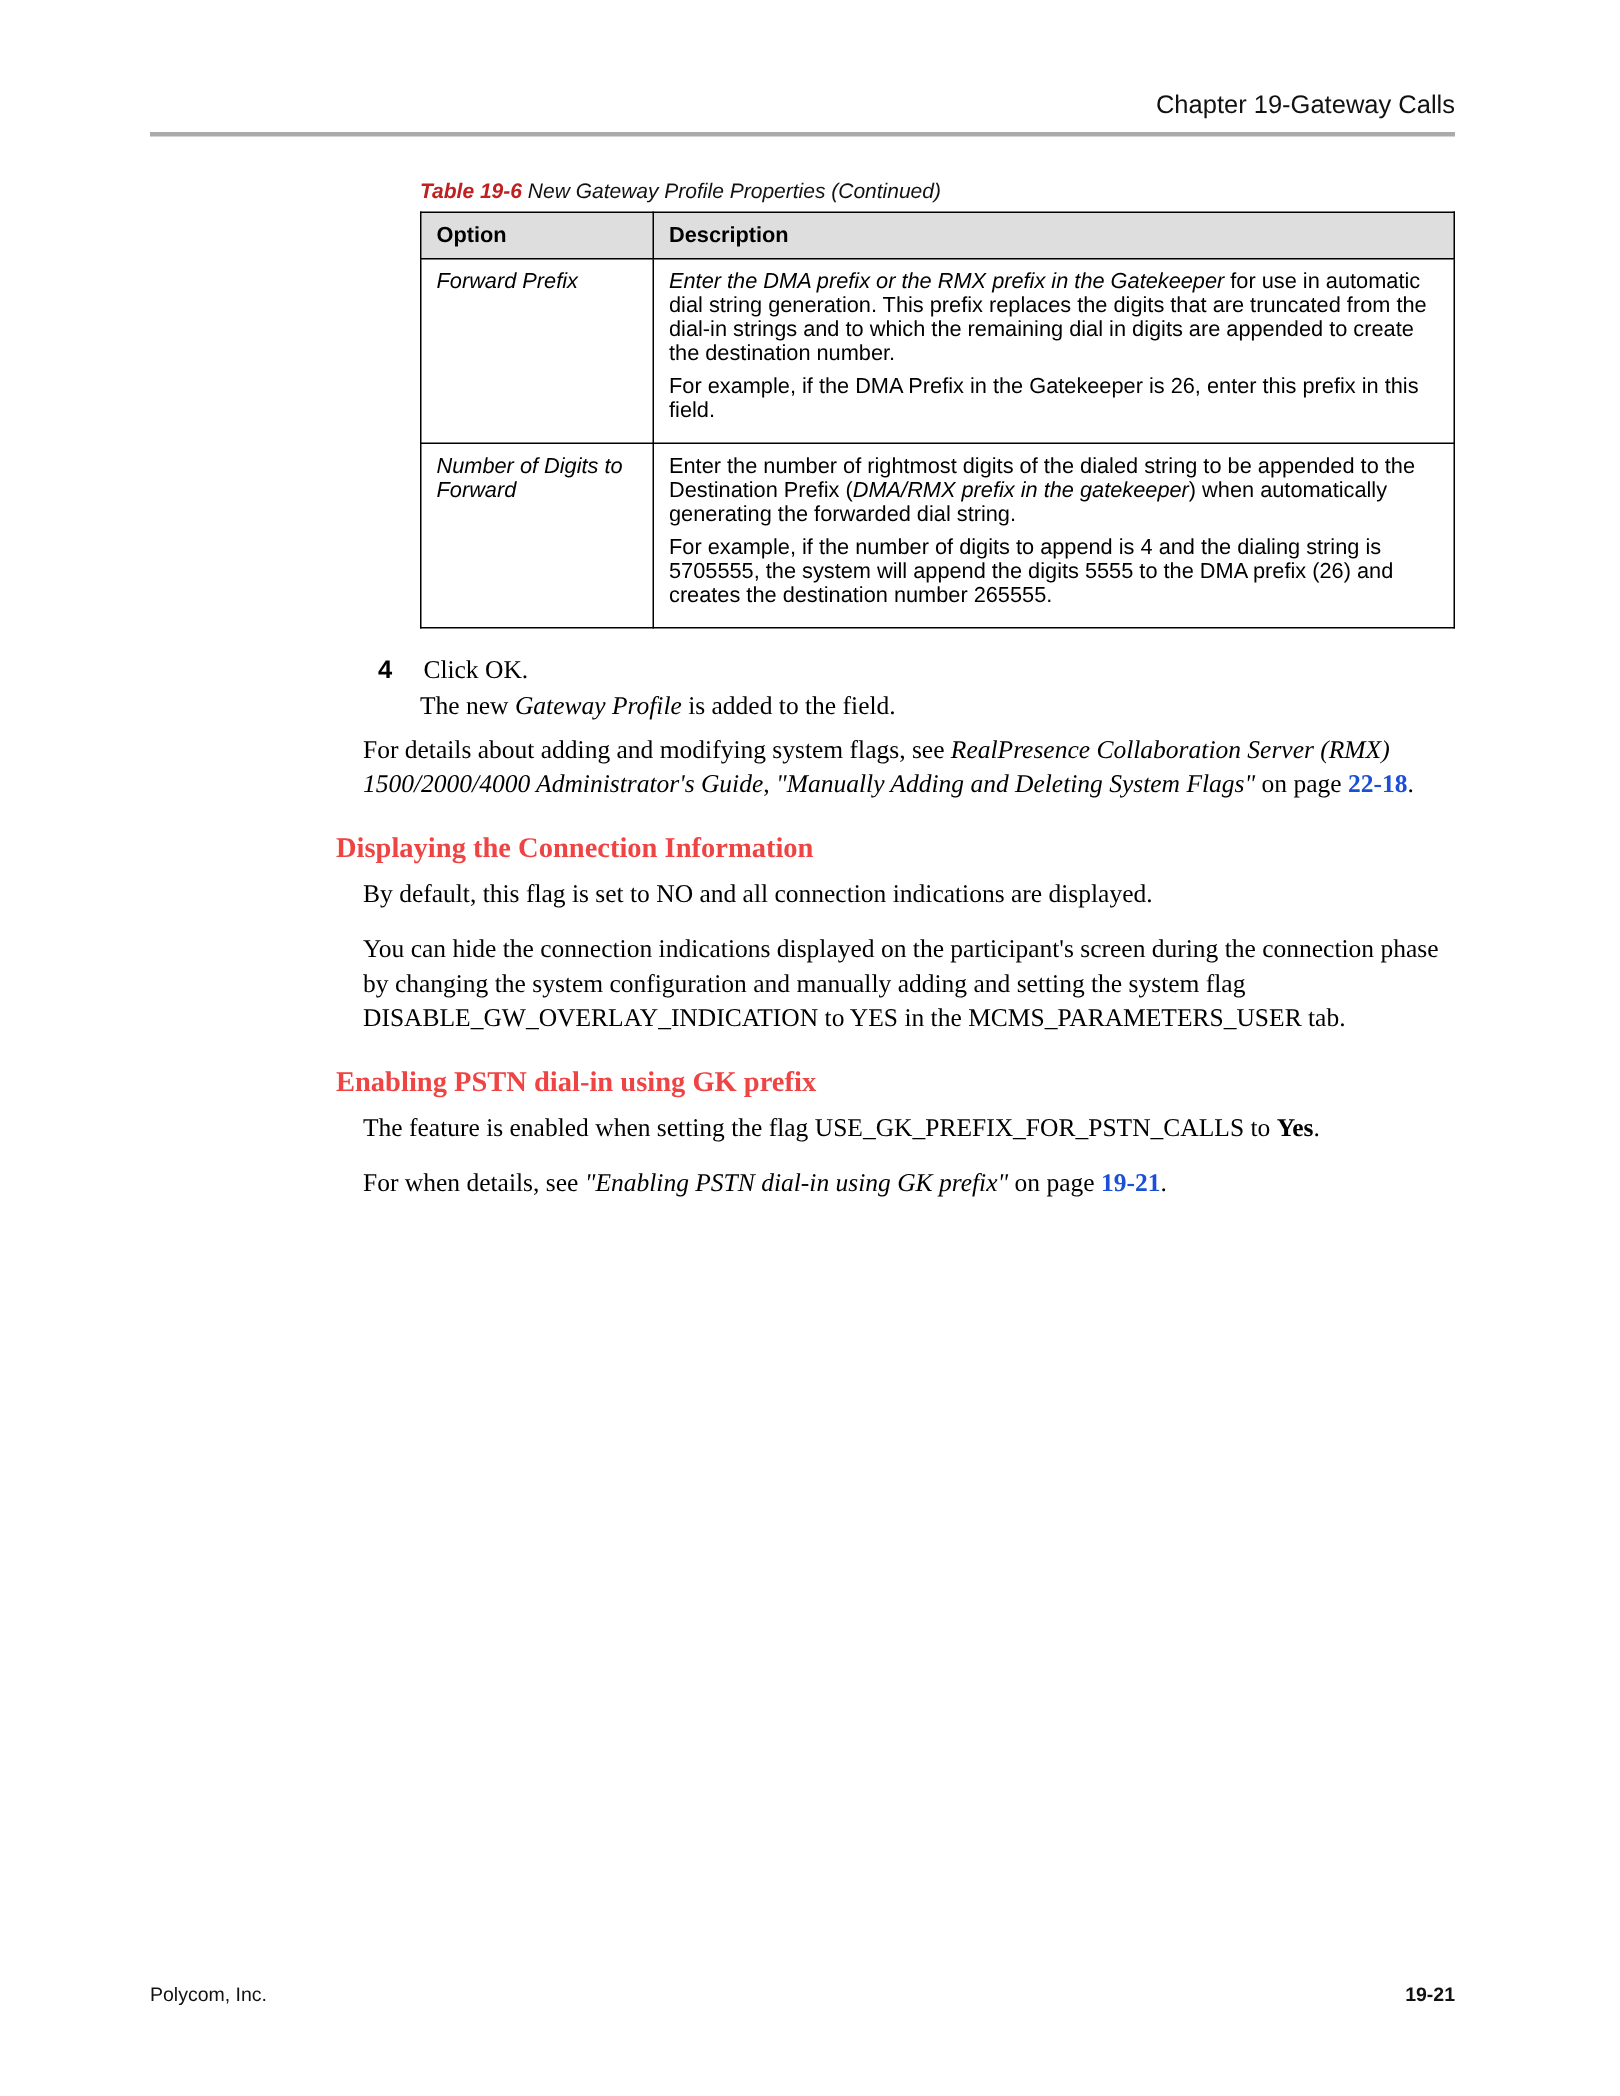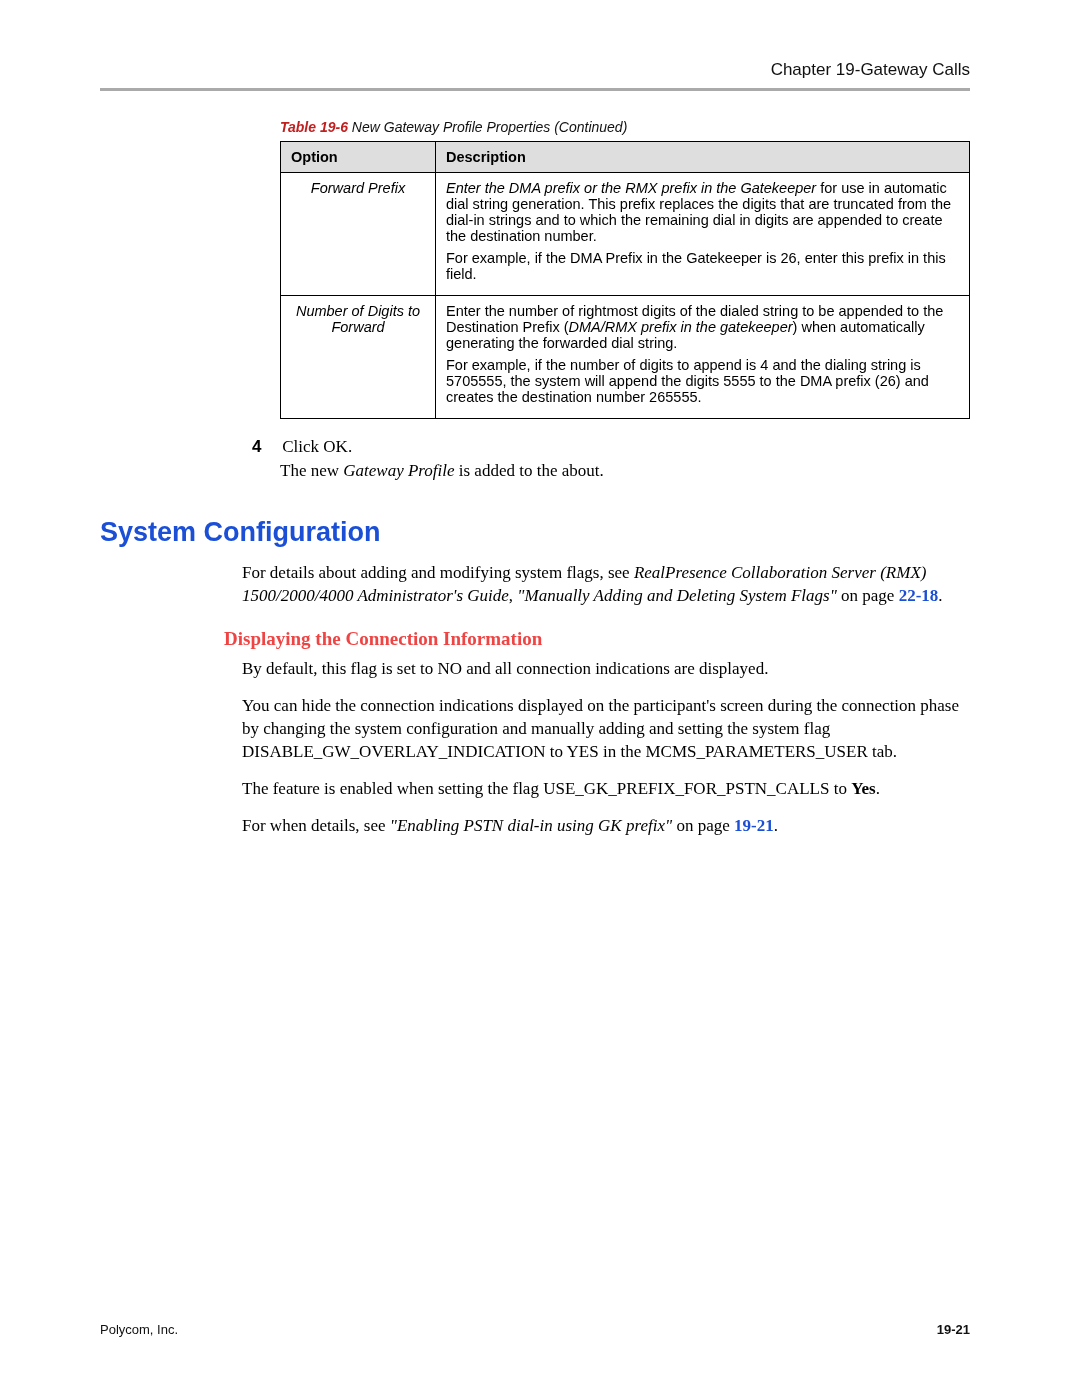--- a/index.html
+++ b/index.html
@@ -56,21 +56,20 @@
     border: 1.5px solid #000;
   }
   table.props td {
     vertical-align: top;
     padding: 7px 10px;
     border: 1.5px solid #000;
   }
   table.props td.opt {
     font-style: italic;
     width: 155px;
-    text-align: center;
   }
   .desc-para { margin: 0 0 6px 0; }
   .step-line {
     margin: 18px 0 4px 152px;
     font-family: Georgia, "Times New Roman", serif;
     font-size: 17px;
   }
   .step-num {
     font-family: Arial, Helvetica, sans-serif;
     font-weight: bold;
@@ -160,35 +159,35 @@
         </td>
       </tr>
     </tbody>
   </table>
 
   <div class="step-line">
     <span class="step-num">4</span>
     <span>Click OK.</span>
   </div>
   <div class="step-result">
-    <span>The new </span><span class="em">Gateway Profile</span><span> is added to the about.</span>
+    <span>The new </span><span class="em">Gateway Profile</span><span> is added to the field.</span>
   </div>
 
-  <h1 class="section-title">System Configuration</h1>
 
   <p class="body-para">
     <span>For details about adding and modifying system flags, see </span><span class="em">RealPresence Collaboration Server (RMX) 1500/2000/4000 Administrator's Guide</span><span>, </span><span class="em">"Manually Adding and Deleting System Flags"</span><span> on page </span><span class="xref">22-18</span><span>.</span>
   </p>
 
   <h2 class="subsection">Displaying the Connection Information</h2>
   <p class="body-para">By default, this flag is set to NO and all connection indications are displayed.</p>
   <p class="body-para">
     <span>You can hide the connection indications displayed on the participant's screen during the connection phase by changing the system configuration and manually adding and setting the system flag </span><span class="flagname">DISABLE_GW_OVERLAY_INDICATION</span><span> to </span><span>YES</span><span> in the MCMS_PARAMETERS_USER tab.</span>
   </p>
 
+  <h2 class="subsection">Enabling PSTN dial-in using GK prefix</h2>
   <p class="body-para">
     <span>The feature is enabled when setting the flag </span><span class="flagname">USE_GK_PREFIX_FOR_PSTN_CALLS</span><span> to </span><strong>Yes</strong><span>.</span>
   </p>
   <p class="body-para">
     <span>For when details, see </span><span class="em">"Enabling PSTN dial-in using GK prefix"</span><span> on page </span><span class="xref">19-21</span><span>.</span>
   </p>
 </div>
 
 <div class="footer">
   <span>Polycom, Inc.</span>

